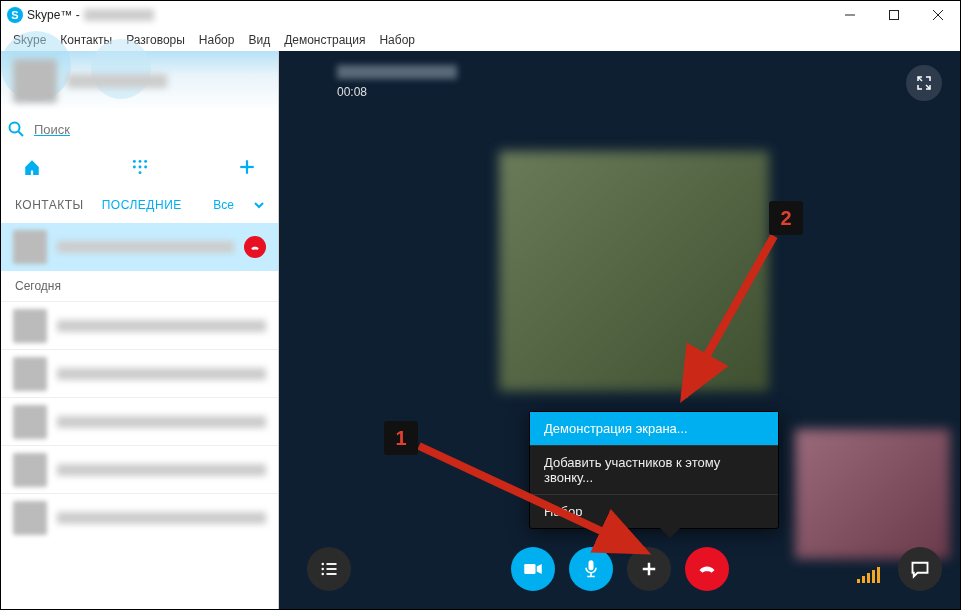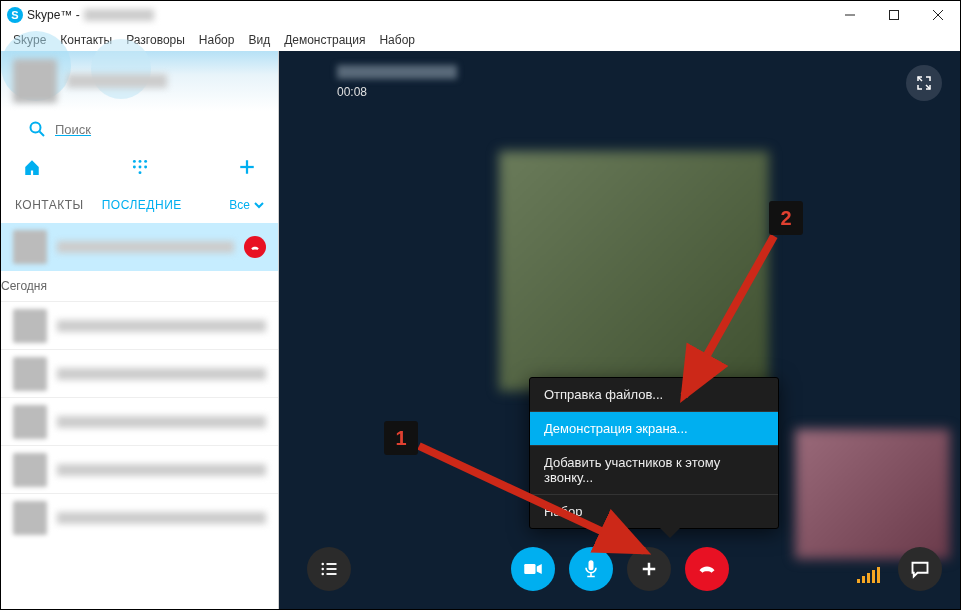--- a/index.html
+++ b/index.html
@@ -16,38 +16,38 @@
   .menubar span { padding: 2px 6px; }
   
   .main { display: flex; height: calc(100% - 50px); }
   
   .sidebar { width: 278px; border-right: 1px solid #d0d0d0; display: flex; flex-direction: column; background:#fff;}
   .profile { height: 60px; background: linear-gradient(180deg,#b6e1f6 0%, #e8f4fa 40%, #fff 100%); display:flex; align-items:center; padding:8px 12px; position:relative;}
   .profile::before{content:"";position:absolute;top:-12px;left:90px;width:60px;height:60px;border-radius:50%;background:#c5e7f7;opacity:.6;}
   .profile::after{content:"";position:absolute;top:-20px;left:0;width:70px;height:70px;border-radius:50%;background:#a9dff5;opacity:.5;}
   .avatar-sm { width: 44px; height: 44px; background: #bbb; border-radius: 3px; filter: blur(3px); position:relative; z-index:2;}
   .profile-name { margin-left: 10px; width: 100px; height: 14px; background: #ccc; filter: blur(3px); z-index:2;}
-  .search { height: 36px; display: flex; align-items: center; padding: 0 28px; color:#00aff0; gap:10px;text-decoration:underline;}
+  .search { height: 36px; display: flex; align-items: center; padding: 0 7px; color:#00aff0; gap:10px;text-decoration:underline;}
   .search-icon { width: 16px; height: 16px; }
   .search-text { color:#777; font-size: 13px; }
   .nav-icons { height: 40px; display: flex; align-items: center; justify-content: space-between; padding: 0 22px;}
   .nav-icons .ic { color: #00aff0; width:18px; height:18px; display:flex; align-items:center; justify-content:center;}
   .tabs { height: 36px; display:flex; align-items:center; padding: 0 14px; gap: 18px; font-size: 12px;}
   .tab { color:#666; letter-spacing: .5px;}
   .tab.active { color:#00aff0;}
-  .tabs-right { margin-left:auto; color:#00aff0; display:flex; align-items:center; gap:4px; font-size:12px;}
+  .tabs-right { margin-left:auto; color:#00aff0; display:flex; align-items:center; gap:20px; font-size:12px;}
   .contact-list { flex:1; overflow:hidden; display:flex; flex-direction:column;}
   .contact-row { height: 48px; display:flex; align-items:center; padding: 0 12px; gap:10px; border-top:1px solid #eee;}
   .contact-row:first-child{border-top:none;}
   .contact-row.selected { background:#c6edff;}
   .c-avatar { width:34px; height:34px; background:#bbb; filter:blur(2px); border-radius:2px;}
   .c-name { flex:1; height:12px; background:#ccc; filter:blur(3px);}
   .c-end { width:22px; height:22px; background:#e81123; border-radius:50%; display:flex; align-items:center; justify-content:center;}
   .c-end svg{width:12px;height:12px;fill:#fff;}
-  .section-label { padding: 8px 0; font-size:12px; color:#666;}
+  .section-label { padding: 8px 14px; font-size:12px; color:#666;}
   
   .call { flex:1; background:#0e1f32; position:relative; color:#fff; overflow:hidden;}
   .call-header { position:absolute; top:14px; left:18px;margin-left:40px; }
   .call-name { width:120px; height:14px; background:#5a6a7a; filter:blur(3px); margin-bottom:6px;}
   .call-timer { font-size:12px; color:#e0e0e0;}
   .fs-btn { position:absolute; top:14px; right:18px; width:36px; height:36px; border-radius:50%; background:#2d3b4d; display:flex; align-items:center; justify-content:center;}
   .fs-btn svg{width:16px;height:16px;fill:#fff;}
   .video-big { position:absolute; top:100px; left:220px; width:270px; height:240px; background:linear-gradient(135deg,#6a7b5a,#3f5030); filter:blur(6px);}
   .video-sm { position:absolute; bottom:50px; right:10px; width:155px; height:130px; background:linear-gradient(135deg,#9a6a7a,#6a3a4a); filter:blur(6px);}
   
@@ -203,21 +203,20 @@
       <svg viewBox="0 0 16 16">
           <path d="M2 6V2h4M14 10v4h-4M10 2h4v4M6 14H2v-4" fill="none" stroke="#fff" stroke-width="1.5"></path>
           <line x1="2" y1="2" x2="6" y2="6" stroke="#fff" stroke-width="1.5"></line>
           <line x1="14" y1="14" x2="10" y2="10" stroke="#fff" stroke-width="1.5"></line>
         </svg>
     </div>
     <div class="video-big"></div>
     <div class="video-sm"></div>
 
     <div class="ctx">
-      <div class="ctx-item">Отправка файлов...</div>
       <div class="ctx-item hl">Демонстрация экрана...</div>
       <div class="ctx-item">Добавить участников к этому звонку...</div>
       <div class="ctx-item">Набор</div>
     </div>
 
     <div class="call-bar">
       <div class="cb dark list">
           <svg viewBox="0 0 16 16">
             <circle cx="3" cy="4" r="1" fill="#fff"></circle>
             <circle cx="3" cy="8" r="1" fill="#fff"></circle>

